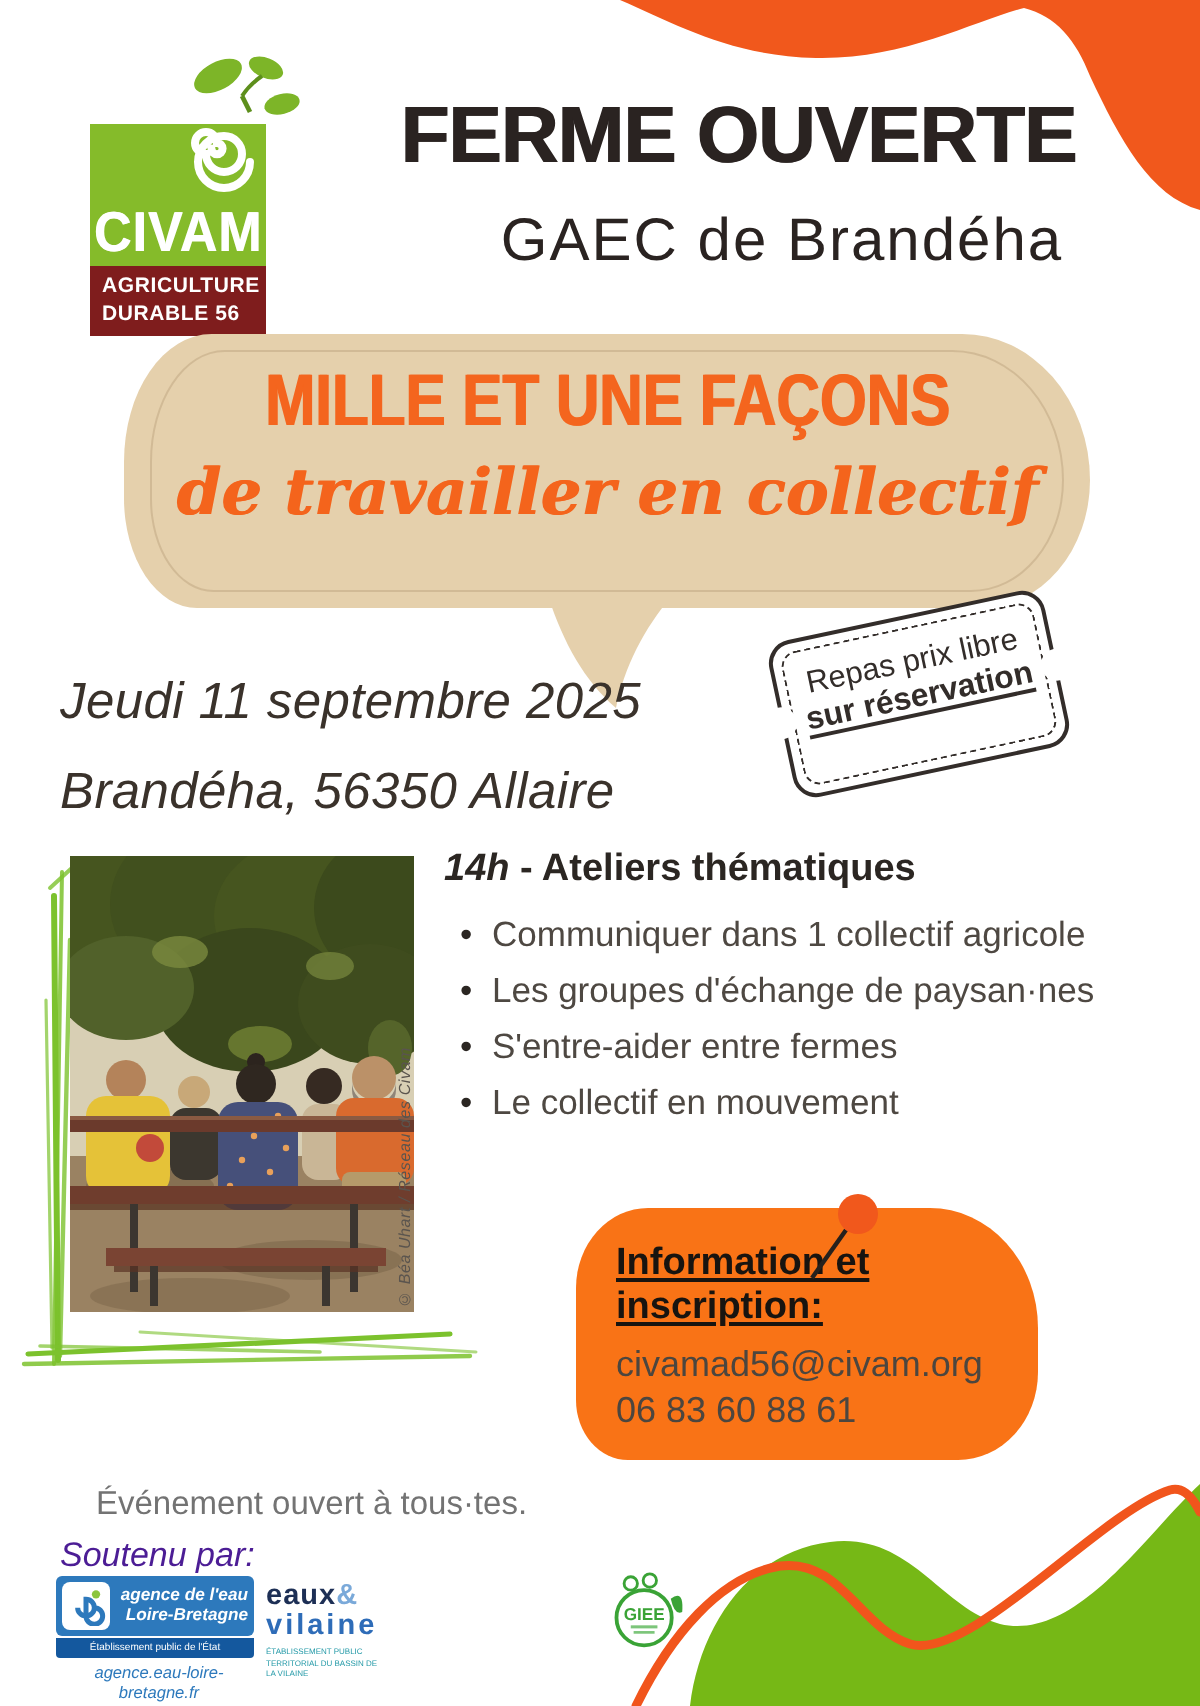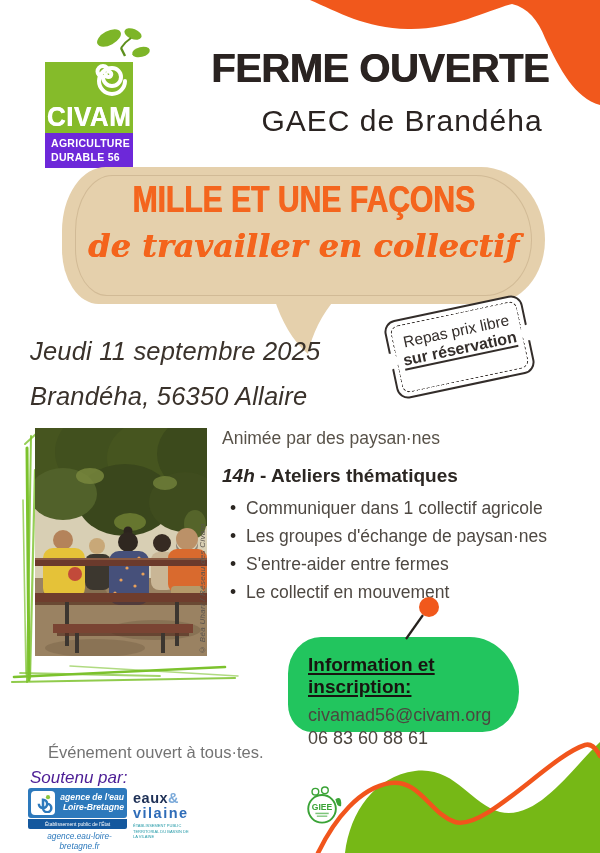--- a/index.html
+++ b/index.html
@@ -14,25 +14,25 @@
   .blob-top{top:0;right:0;width:300px;height:118px;z-index:1;}
 
   
   .civam{left:45px;top:28px;width:88px;z-index:2;}
   .civam-leaves{position:absolute;top:-2px;right:-18px;width:60px;height:40px;}
   .civam-square{margin-top:34px;height:71px;background:#85bb2a;position:relative;}
   .civam-spiral{position:absolute;top:2px;right:3px;width:38px;height:36px;}
   .civam-name{position:absolute;bottom:1px;left:0;right:0;text-align:center;color:#fff;
     font-size:26px;font-weight:800;letter-spacing:.5px;transform:scaleY(1.08);
     text-shadow:.4px 0 0 #fff;}
-  .civam-band{background:#6d28d9;color:#fff;font-size:10.5px;font-weight:700;
+  .civam-band{background:#7f1d1d;color:#fff;font-size:10.5px;font-weight:700;
     padding:4px 0 4px 6px;line-height:1.3;letter-spacing:.3px;}
 
   
-  .title-wrap{left:189px;top:46px;width:382px;text-align:center;z-index:2;}
+  .title-wrap{left:178px;top:46px;width:382px;text-align:center;z-index:2;}
   .title{font-size:40px;font-weight:800;color:#2a2321;letter-spacing:-.5px;
     text-shadow:.7px 0 0 #2a2321;}
   .subtitle{font-size:30px;font-weight:400;color:#2a2321;margin-top:13px;
     letter-spacing:1px;transform:translateX(22px);}
 
   
   .bubble{left:62px;top:167px;width:483px;height:137px;background:#e5d0ac;
     border-radius:48px 70px 60px 40px / 70px 80px 70px 60px;z-index:2;}
   .bubble::after{content:"";position:absolute;inset:8px 13px;
     border:1.5px solid rgba(120,90,50,.18);
@@ -72,21 +72,21 @@
   
   .sched{left:222px;top:424px;width:372px;z-index:2;}
   .slot-h{font-size:19px;font-weight:800;color:#2b2622;}
   .slot-h .time{font-style:italic;}
   .slot-desc{font-size:17.5px;color:#585249;margin:4px 0 16px;}
   .sched ul{list-style:none;margin:7px 0 0;padding:0;}
   .sched li{font-size:17.5px;color:#4e4842;line-height:1.6;padding-left:24px;position:relative;}
   .sched li::before{content:"•";position:absolute;left:8px;top:0;color:#2b2622;}
 
   
-  .info-blob{left:288px;top:637px;width:231px;height:95px;background:#22c55e;
+  .info-blob{left:288px;top:604px;width:231px;height:126px;background:#f97316;
     border-radius:36px 54px 40px 26px / 40px 60px 44px 30px;
     padding:17px 0 0 20px;z-index:2;}
   .info-h{font-size:19px;font-weight:800;color:#181410;text-decoration:underline;
     text-decoration-thickness:1.8px;text-underline-offset:2px;}
   .info-line{font-size:18px;color:#4c463f;margin-top:7px;}
   .info-line + .info-line{margin-top:2px;}
   .pin{left:399px;top:595px;width:44px;height:48px;z-index:3;}
 
   
   .open-text{left:48px;top:743px;font-size:16.5px;color:#737373;z-index:2;}
@@ -241,21 +241,20 @@
         <rect x="18" y="196" width="140" height="9" fill="#7a4433"></rect>
         <rect x="22" y="205" width="132" height="3" fill="#5a3224" opacity=".7"></rect>
         <rect x="40" y="205" width="4" height="20" fill="#3c3630"></rect>
         <rect x="126" y="205" width="4" height="20" fill="#3c3630"></rect>
       </g>
     </svg>
   </div>
   <div class="abs credit">© Béa Uhart / Réseau des Civam</div>
 
   <div class="abs sched">
-    <div class="slot-desc">Animée par des paysan·nes</div>
     <div class="slot-h">
       <span class="time">14h</span>
       <span>- Ateliers thématiques</span>
     </div>
     <ul>
       <li>Communiquer dans 1 collectif agricole</li>
       <li>Les groupes d'échange de paysan·nes</li>
       <li>S'entre-aider entre fermes</li>
       <li>Le collectif en mouvement</li>
     </ul>

